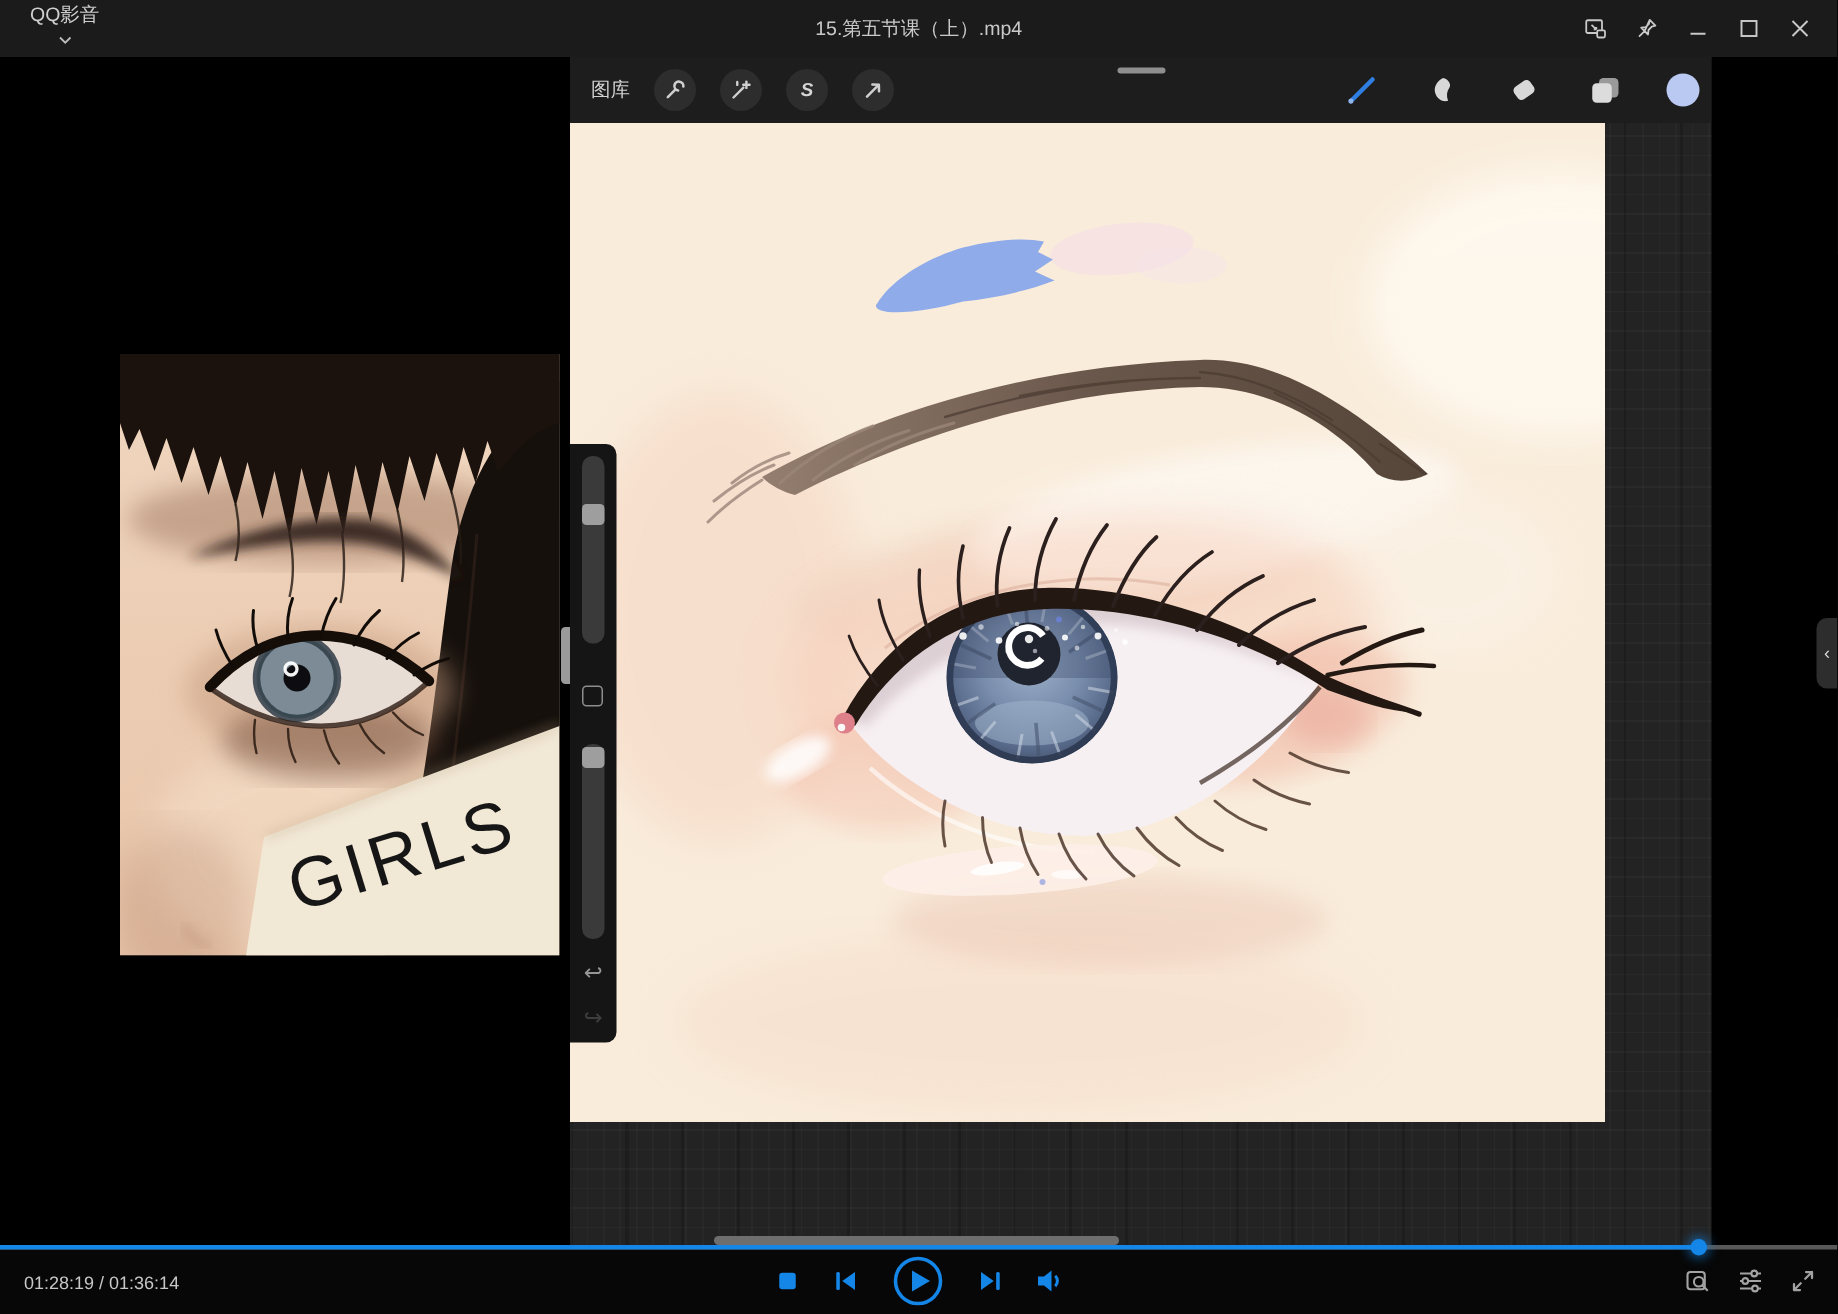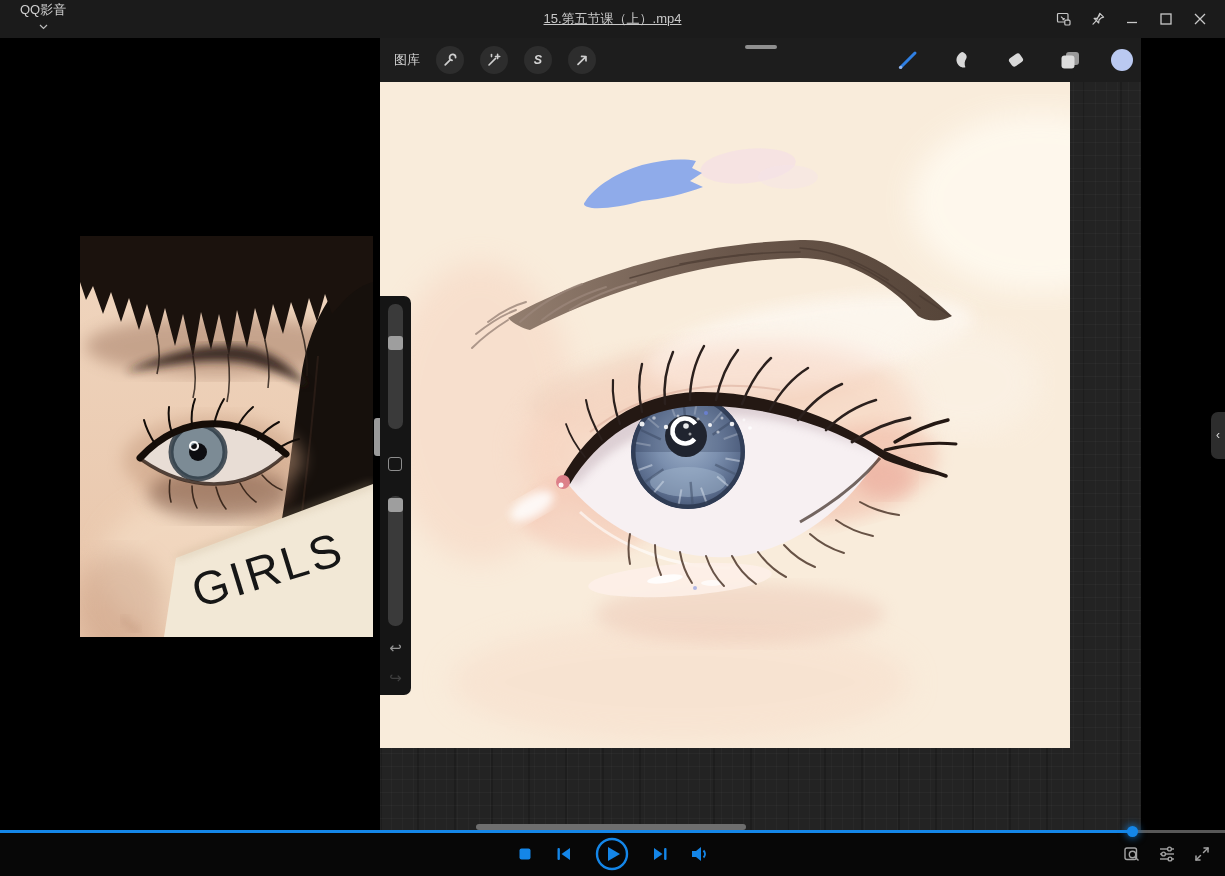--- a/index.html
+++ b/index.html
@@ -5,21 +5,21 @@
   html,body{margin:0;padding:0;background:#000;}
   *{box-sizing:border-box;}
   .window{position:relative;width:1225px;height:876px;background:#000;overflow:hidden;
     font-family:"Liberation Sans","DejaVu Sans",sans-serif;}
 
   
   .titlebar{position:absolute;left:0;top:0;width:100%;height:38px;background:#1b1b1b;}
   .app-menu{position:absolute;left:14px;top:0;height:38px;display:flex;align-items:center;gap:5px;
     color:#cfcfcf;font-size:13px;cursor:default;background:none;border:none;flex-direction:column;}
   .win-title{position:absolute;left:0;right:0;top:0;height:38px;line-height:38px;text-align:center;
-    color:#c9c9c9;font-size:13px;text-decoration:underline;}
+    color:#c9c9c9;font-size:13px;}
   .win-controls{position:absolute;right:8px;top:0;height:38px;display:flex;align-items:center;}
   .win-btn{width:34px;height:30px;display:flex;align-items:center;justify-content:center;
     background:none;border:none;padding:0;}
 
   
   .video-area{position:absolute;left:0;top:38px;width:1225px;height:794px;background:#000;}
   .reference-photo{position:absolute;left:80px;top:198px;width:293px;height:401px;}
   .reference-photo svg{display:block;}
 
   
@@ -456,20 +456,21 @@
     </button>
   </div>
 
   <div class="progress-track">
     <div class="progress-fill" style="width: 92.5%;">
       <div class="progress-handle"></div>
     </div>
   </div>
 
   <div class="control-bar">
+    <div class="time-display">01:28:19 / 01:36:14</div>
 
     <div class="center-controls">
       <button class="ctl-btn">
         <svg width="18" height="18" viewBox="0 0 18 18">
           <rect x="3.5" y="3.5" width="11" height="11" rx="2" fill="#1486e8"></rect>
         </svg>
       </button>
       <button class="ctl-btn">
         <svg width="18" height="18" viewBox="0 0 18 18">
           <rect x="2.5" y="3" width="2.4" height="12" rx="1" fill="#1486e8"></rect>

